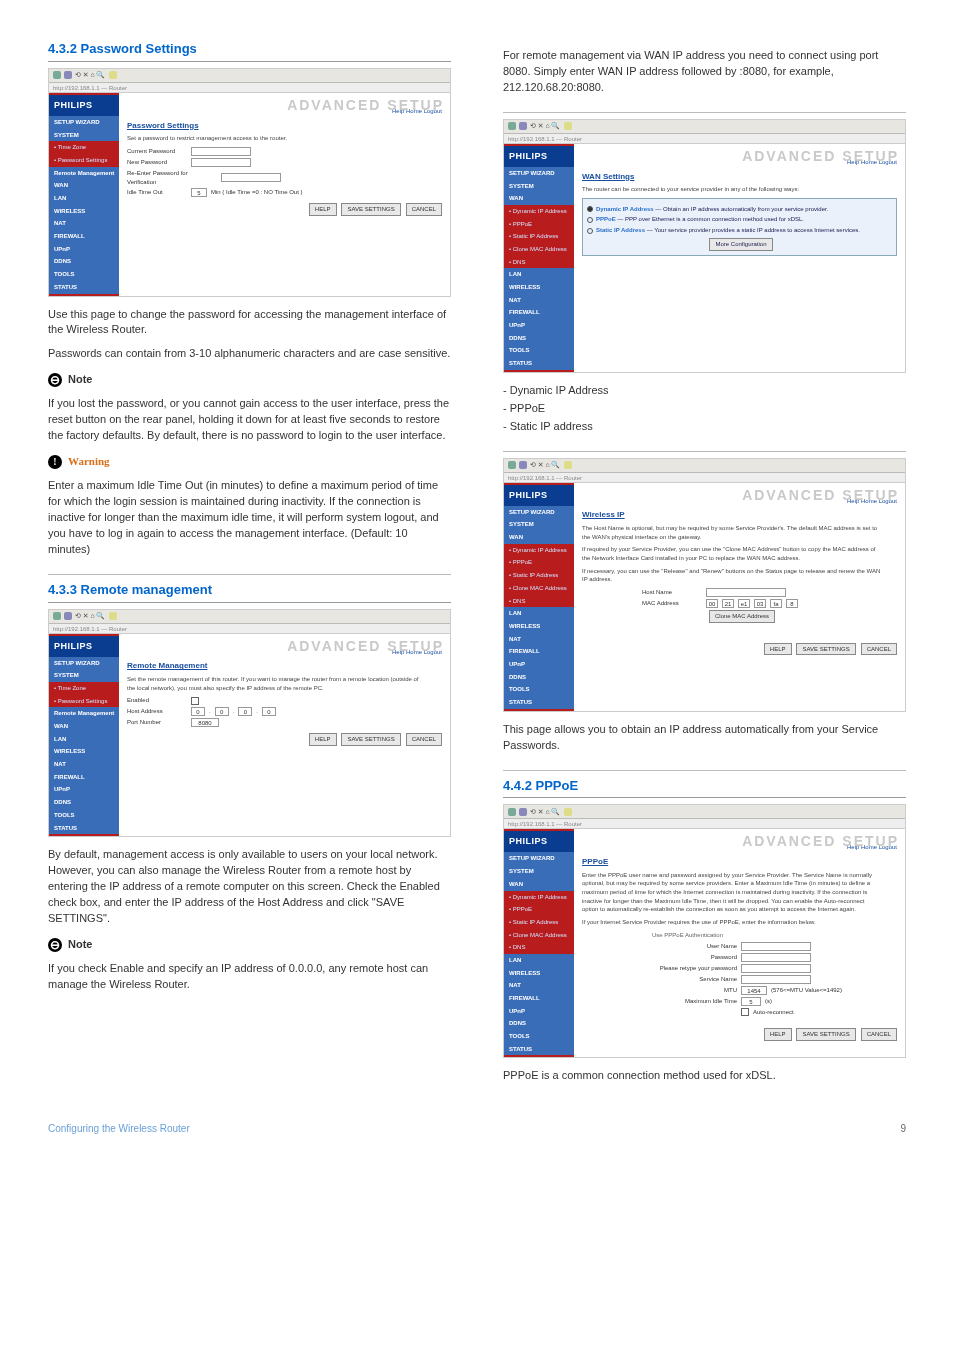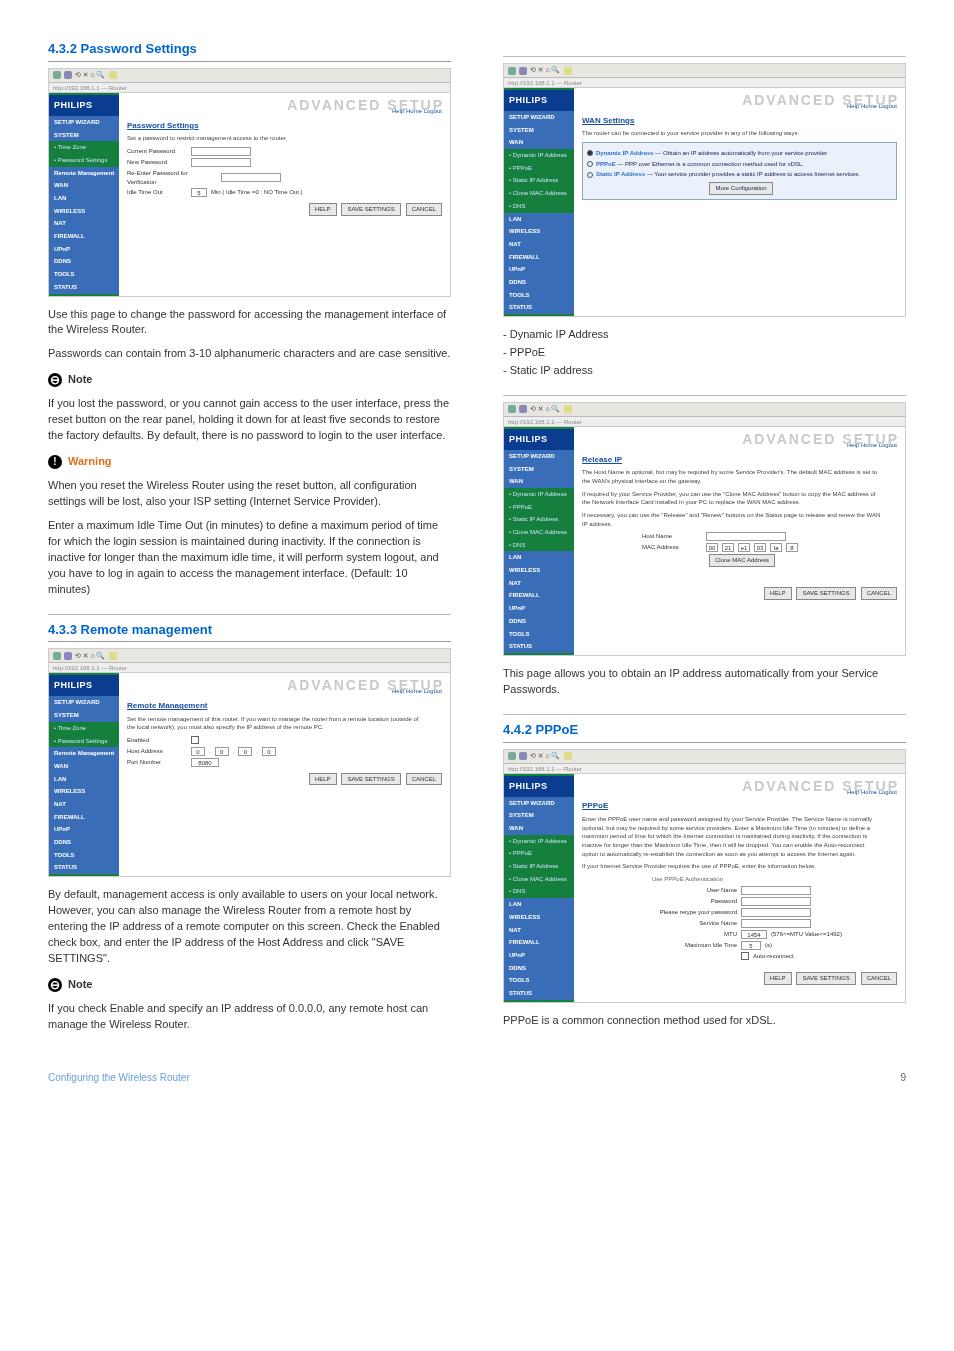--- a/index.html
+++ b/index.html
@@ -38,21 +38,21 @@
     display:flex; align-items:center; gap:3px; padding:0 4px;
     font-size:7px; color:#555;
   }
   .ss-toolbar .ico { width:8px; height:8px; border-radius:2px; background:#7a9; display:inline-block;}
   .ss-toolbar .ico.b { background:#88b; }
   .ss-toolbar .ico.y { background:#dd8; }
   .ss-addrbar { height:10px; background:#eee; border-bottom:1px solid #ccc; font-size:6px; color:#888; padding:0 4px; line-height:10px;}
   .ss-body { display:flex; min-height:150px; background:#fff;}
   .ss-sidebar {
     width: 70px;
-    background: #15803d;
+    background: #b91c1c;
     color: #fff;
     font-size: 6px;
     padding: 2px 0;
   }
   .ss-sidebar .brand {
     background: #0a3d8f;
     color:#fff;
     font-weight:bold;
     font-size:9px;
     padding:4px 5px;
@@ -83,21 +83,21 @@
     display:flex; align-items:center; gap:6px; font-weight:bold; margin-top:10px; margin-bottom:4px;
   }
   .note-icon, .warn-icon {
     width:14px; height:14px; display:inline-flex; align-items:center; justify-content:center;
     border-radius:50%; font-size:10px;
   }
   .note-icon { background:#000; color:#fff; }
   .note-icon::before { content:"⊖"; font-size:12px; line-height:1;}
   .warn-icon { background:#000; color:#fff; }
   .warn-icon::before { content:"!"; font-weight:bold; }
-  .warn-hdr { color:#d86f1a; }
+  .warn-hdr { color:#d86f1a;font-family:Liberation Serif, serif; }
   .warn-text { color:#d86f1a; margin-bottom:6px;}
   .sep { border-top:1px solid #bbb; margin:16px 0 6px 0;}
   ul.dash { list-style:none; margin:4px 0 8px 0;}
   ul.dash li { margin:2px 0;}
   ul.dash li::before { content:"- "; }
   .footer {
     display:flex; justify-content:space-between;
     margin-top:30px; font-size:10px; color:#888;
   }
   .footer .left { color:#6aa0d8; }
@@ -177,21 +177,20 @@
     <div class="note-hdr">
       <span class="note-icon"></span>
       <span>Note</span>
     </div>
     <p class="body-text">If you lost the password, or you cannot gain access to the user interface, press the reset button on the rear panel, holding it down for at least five seconds to restore the factory defaults. By default, there is no password to login to the user interface.</p>
 
     <div class="warn-hdr">
       <span class="warn-icon"></span>
       <span>Warning</span>
     </div>
-    <p class="body-text warn-text">When you reset the Wireless Router using the reset button, all configuration settings will be lost, also your ISP setting (Internet Service Provider).</p>
     <p class="body-text">Enter a maximum Idle Time Out (in minutes) to define a maximum period of time for which the login session is maintained during inactivity. If the connection is inactive for longer than the maximum idle time, it will perform system logout, and you have to log in again to access the management interface. (Default: 10 minutes)</p>
 
     <div class="sep"></div>
 
     <h2 class="section-num">4.3.3  Remote management</h2>
 
     <div class="screenshot ss-tall">
       <div class="ss-toolbar">
           <span class="ico"></span>
           <span class="ico b"></span>
@@ -249,20 +248,21 @@
 
     <div class="note-hdr">
       <span class="note-icon"></span>
       <span>Note</span>
     </div>
     <p class="body-text">If you check Enable and specify an IP address of 0.0.0.0, any remote host can manage the Wireless Router.</p>
   </div>
 
   <div class="col">
 
+    <p class="body-text">For remote management via WAN IP address you need to connect using port 8080. Simply enter WAN IP address followed by :8080, for example, 212.120.68.20:8080.</p>
 
     <div class="sep"></div>
 
 
     <div class="screenshot ss-tall">
       <div class="ss-toolbar">
           <span class="ico"></span>
           <span class="ico b"></span>
           <span>⟲ ✕ ⌂ 🔍</span>
           <span class="ico y"></span>
@@ -336,21 +336,21 @@
           <div class="item hdr">NAT</div>
           <div class="item hdr">FIREWALL</div>
           <div class="item hdr">UPnP</div>
           <div class="item hdr">DDNS</div>
           <div class="item hdr">TOOLS</div>
           <div class="item hdr">STATUS</div>
         </div>
         <div class="ss-main">
           <div class="adv">ADVANCED SETUP</div>
           <div class="crumb bluetext">Help   Home   Logout</div>
-          <div class="title">Release IP</div>
+          <div class="title">Wireless IP</div>
           <div class="desc">The Host Name is optional, but may be required by some Service Provider's. The default MAC address is set to the WAN's physical interface on the gateway.</div>
           <div class="desc">If required by your Service Provider, you can use the "Clone MAC Address" button to copy the MAC address of the Network Interface Card installed in your PC to replace the WAN MAC address.</div>
           <div class="desc">If necessary, you can use the "Release" and "Renew" buttons on the Status page to release and renew the WAN IP address.</div>
           <div style="margin-left:60px">
             <div class="row">
                 <span class="lbl">Host Name</span>
                 <span class="inp" style="width:80px"></span>
               </div>
             <div class="row">
                 <span class="lbl">MAC Address</span>

